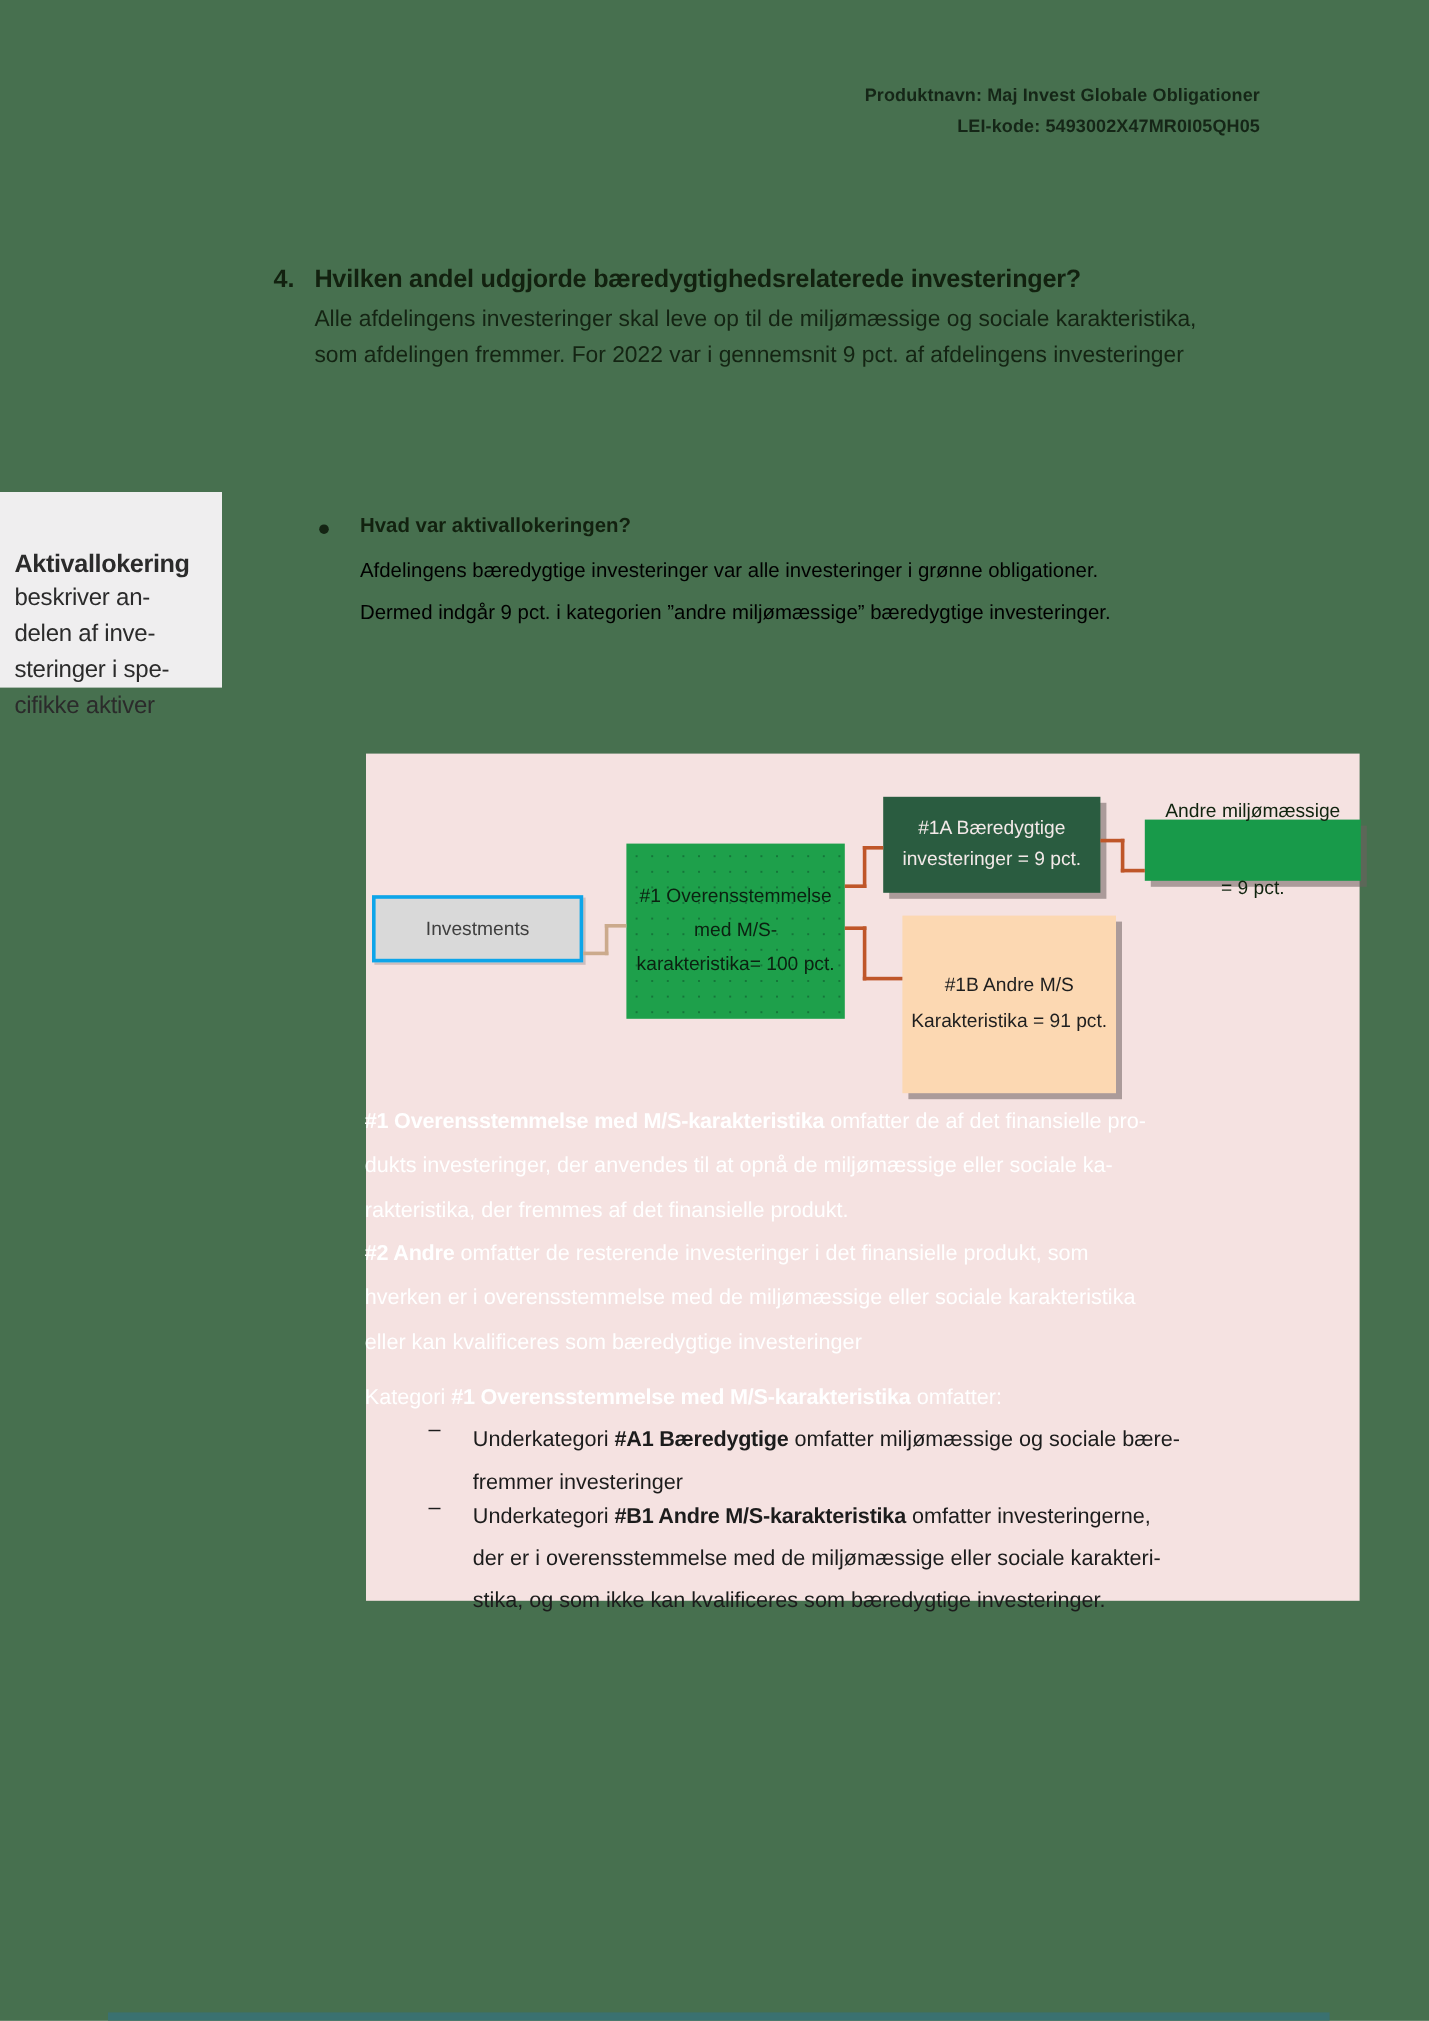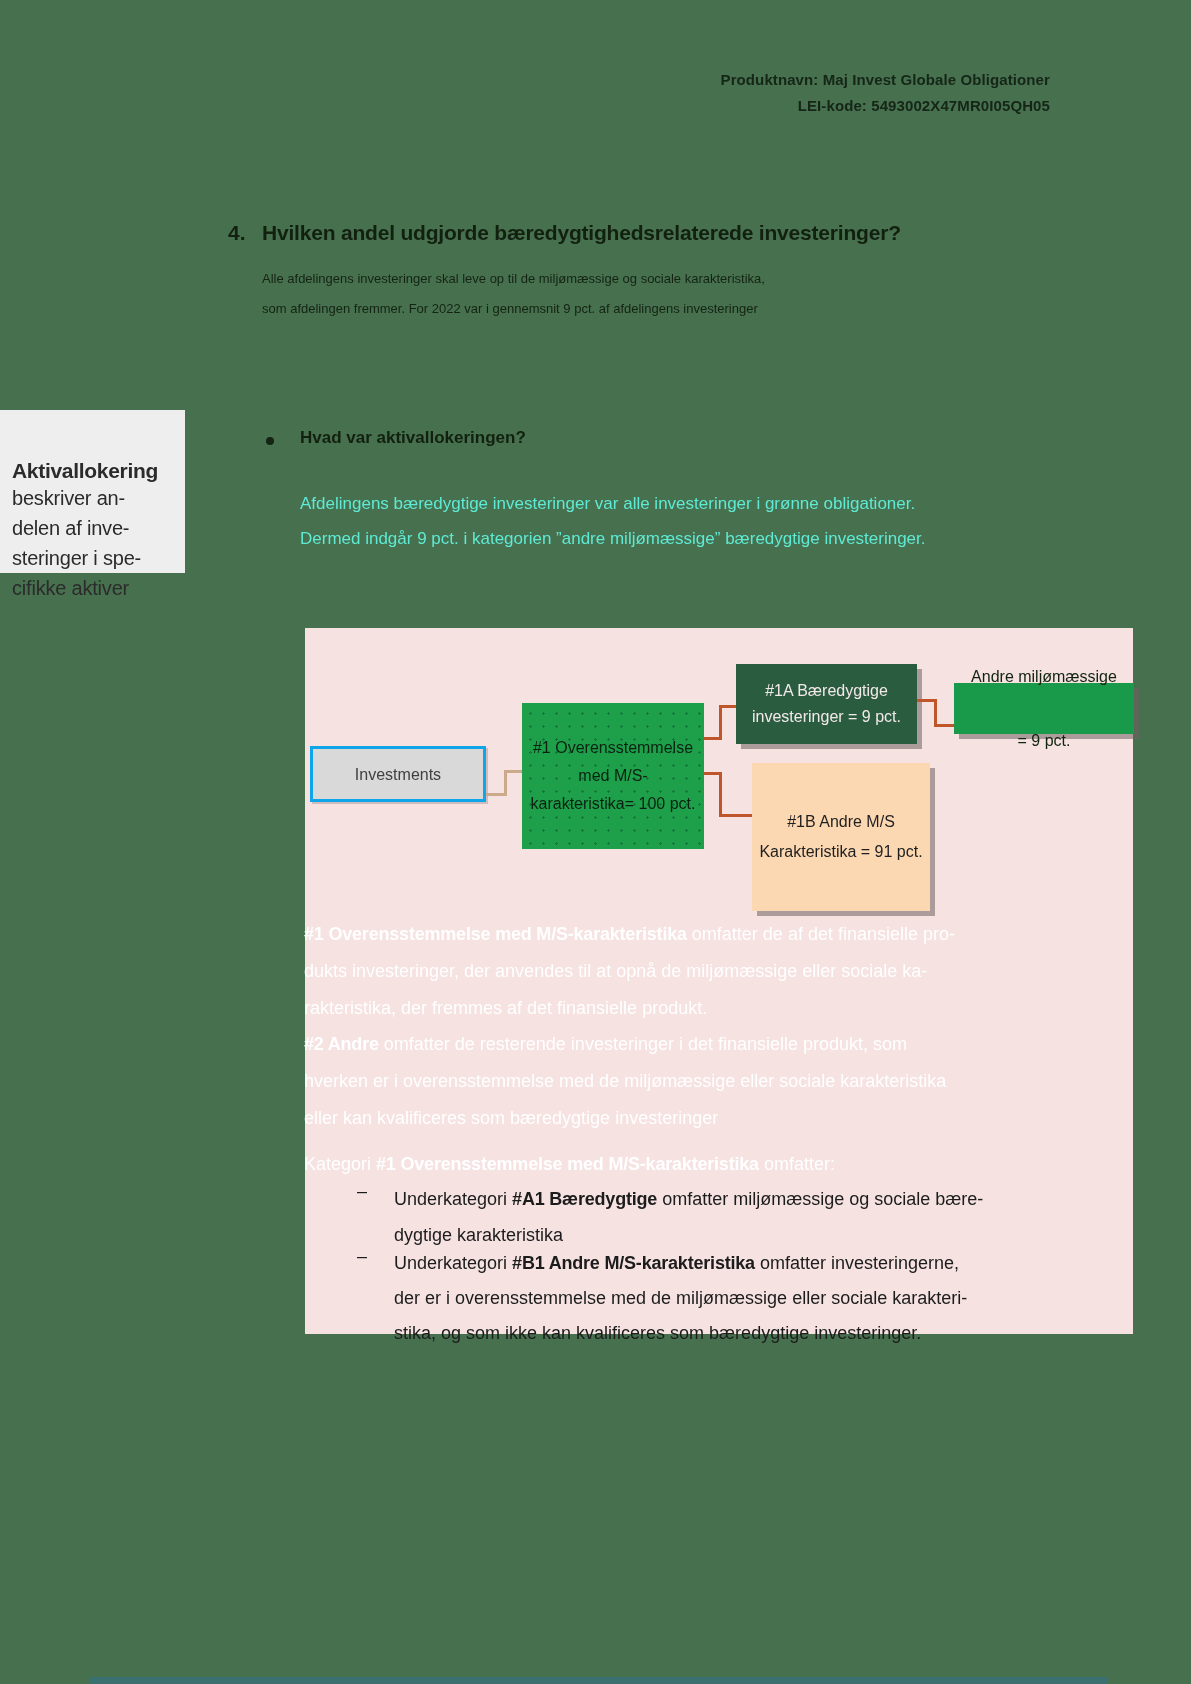--- a/index.html
+++ b/index.html
@@ -11,30 +11,30 @@
     color:#16251a;
     overflow:hidden;
   }
   
   .hdr{position:absolute;left:600px;width:450px;text-align:right;
        font-size:15px;font-weight:600;color:#152617;letter-spacing:.1px;}
   .hdr1{top:71px;} .hdr2{top:97px;}
   
   .sec-num{position:absolute;left:228px;top:221px;font-size:21px;font-weight:700;color:#12210f;}
   .sec-title{position:absolute;left:262px;top:221px;font-size:21px;font-weight:700;color:#12210f;letter-spacing:-.2px;}
-  .intro{position:absolute;left:262px;top:264px;width:780px;font-size:13px;line-height:30px;color:#142413;}
+  .intro{position:absolute;left:262px;top:252px;width:780px;font-size:19px;line-height:30px;color:#142413;}
   
   .note{position:absolute;left:0;top:410px;width:185px;height:163px;background:#efeeef;
         box-sizing:border-box;padding:9px 8px 0 12px;color:#2b2b2b;}
   .note-title{font-size:21px;font-weight:700;letter-spacing:-.3px;margin-top:40px;}
   .note-line{font-size:20px;line-height:30px;letter-spacing:-.2px;}
   
   .bullet-dot{position:absolute;left:266px;top:437px;width:8px;height:8px;border-radius:50%;background:#142413;}
   .bullet-title{position:absolute;left:300px;top:428px;font-size:17px;font-weight:700;color:#12210f;}
-  .bullet-body{position:absolute;left:300px;top:458px;width:740px;font-size:17px;line-height:35px;color:#5eead4;margin-top:28px;}
+  .bullet-body{position:absolute;left:300px;top:458px;width:740px;font-size:17px;line-height:35px;color:#000000;}
   
   .figure{position:absolute;left:305px;top:628px;width:828px;height:706px;background:#f5e2e1;}
   .dbox{position:absolute;box-sizing:border-box;display:flex;flex-direction:column;
         align-items:center;justify-content:center;text-align:center;font-size:16px;line-height:25px;}
   .inv{left:310px;top:746px;width:176px;height:56px;background:#d9d9d9;border:3px solid #0ea5e9;
        color:#404040;box-shadow:2px 2px 0 rgba(90,80,80,.25);}
   .b1{left:522px;top:703px;width:182px;height:146px;
       background-color:#1ea04b;
       background-image:radial-gradient(#15763a 1.2px, transparent 1.2px);
       background-size:13px 13px;background-position:2px 4px;
@@ -143,21 +143,21 @@
     <div>eller kan kvalificeres som bæredygtige investeringer</div>
   </div>
 
   <div class="para" style="top:1146px;">
     <div><span>Kategori </span><span class="b">#1 Overensstemmelse med M/S-karakteristika</span><span> omfatter:</span></div>
   </div>
 
   <div class="dash" style="top:1181px;">–</div>
   <div class="sub" style="top:1181px;">
     <div><span>Underkategori </span><span class="b">#A1 Bæredygtige</span><span> omfatter miljømæssige og sociale bære-</span></div>
-    <div>dygtige karakteristika</div>
+    <div>fremmer investeringer</div>
   </div>
 
   <div class="dash" style="top:1246px;">–</div>
   <div class="sub" style="top:1246px;line-height:35px;">
     <div><span>Underkategori </span><span class="b">#B1 Andre M/S-karakteristika</span><span> omfatter investeringerne,</span></div>
     <div>der er i overensstemmelse med de miljømæssige eller sociale karakteri-</div>
     <div>stika, og som ikke kan kvalificeres som bæredygtige investeringer.</div>
   </div>
 
   <div class="footer-bar"></div>

